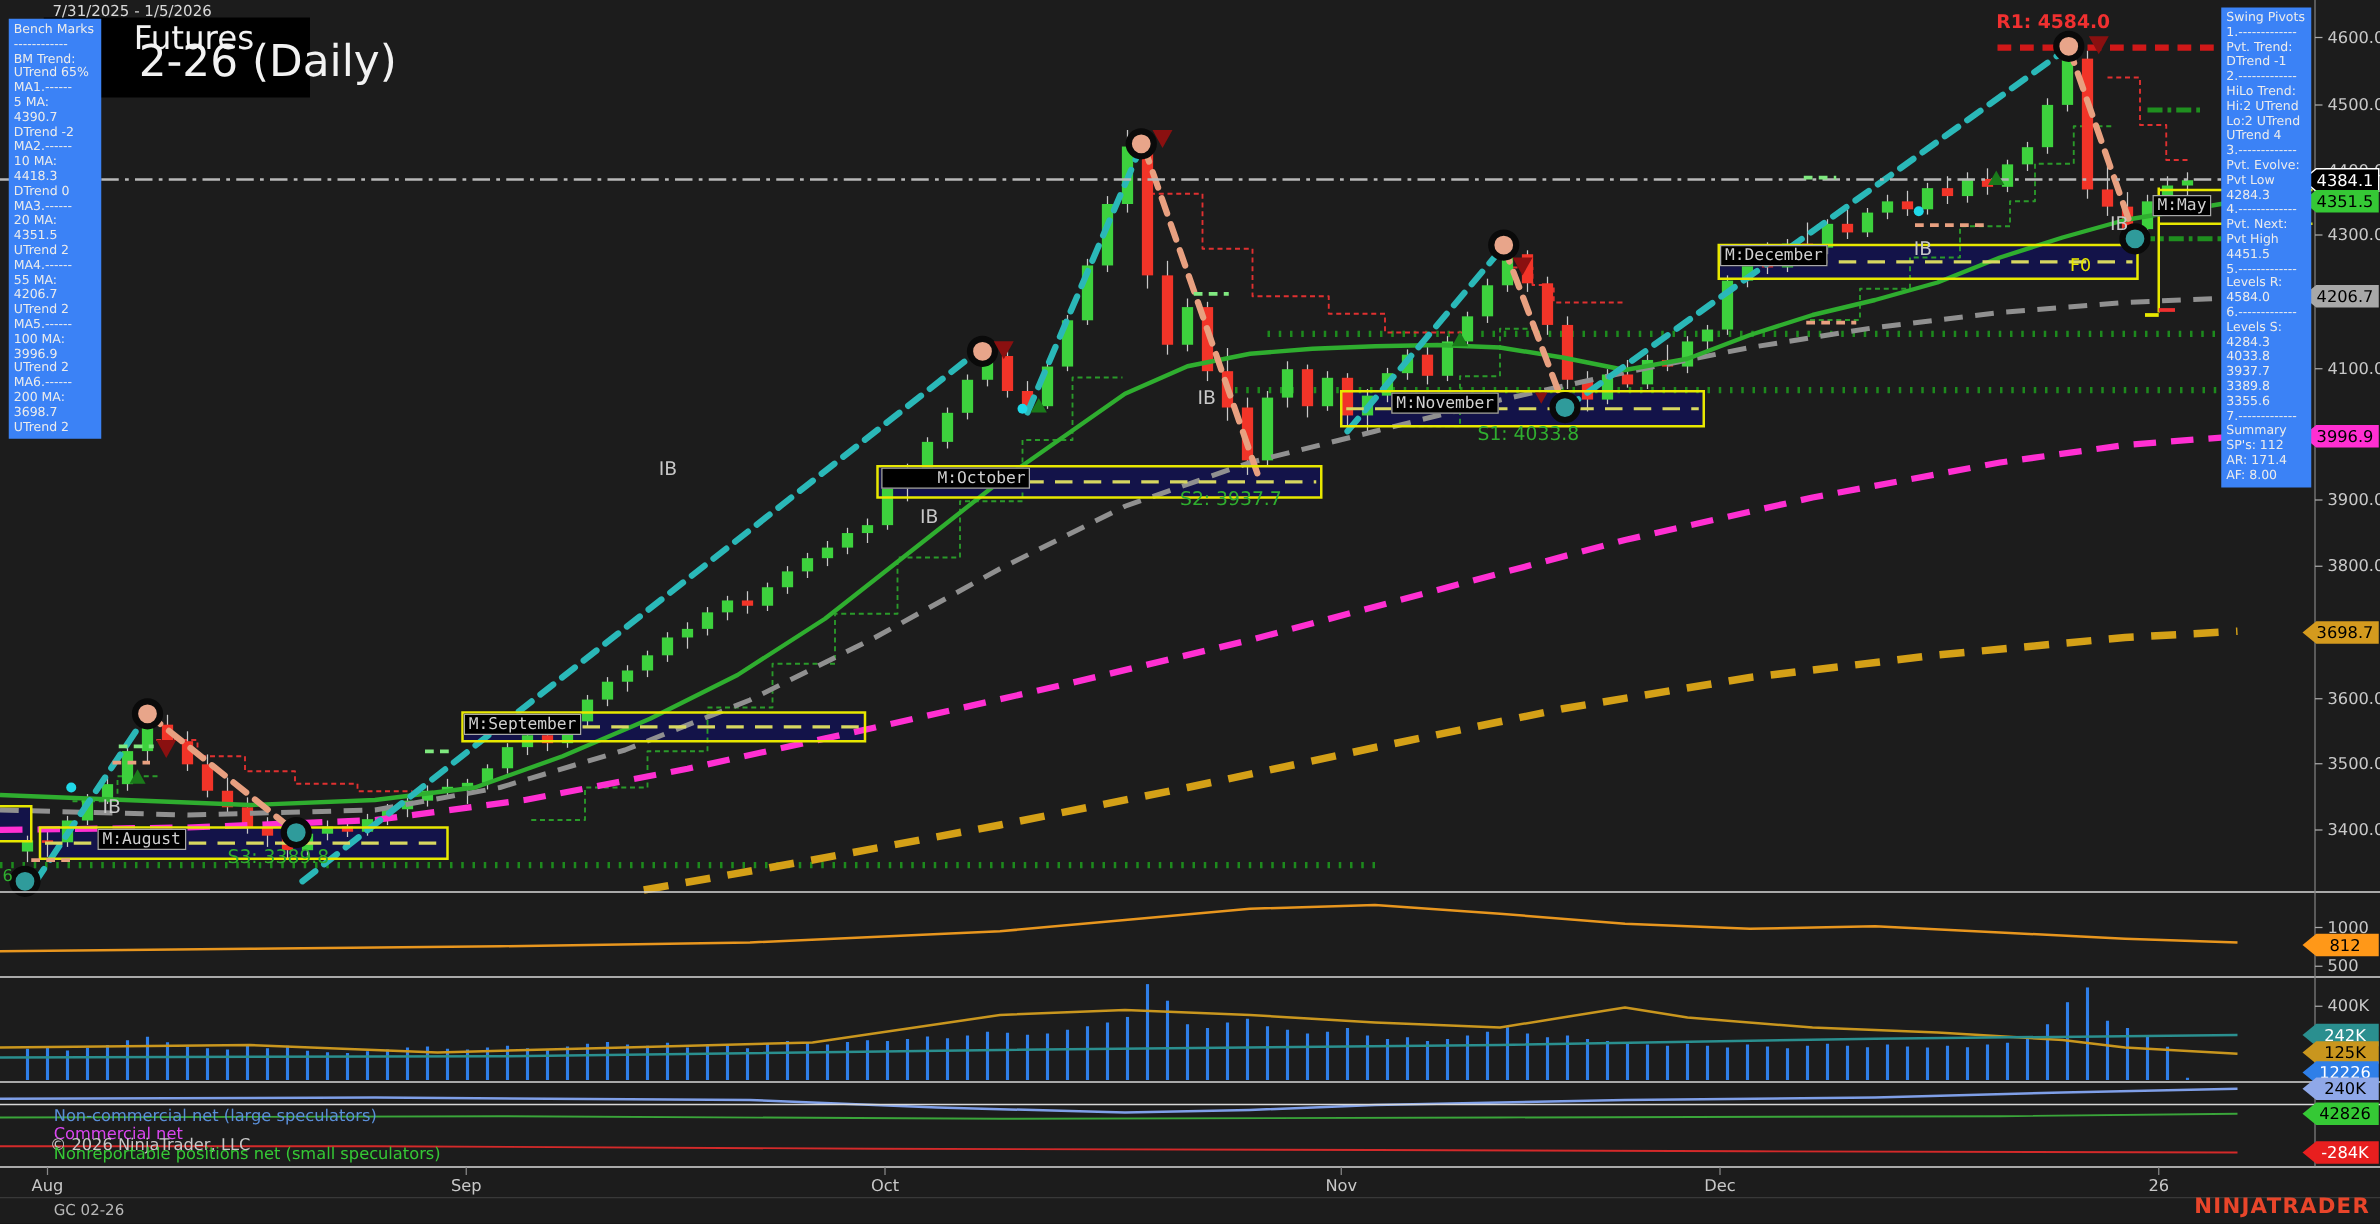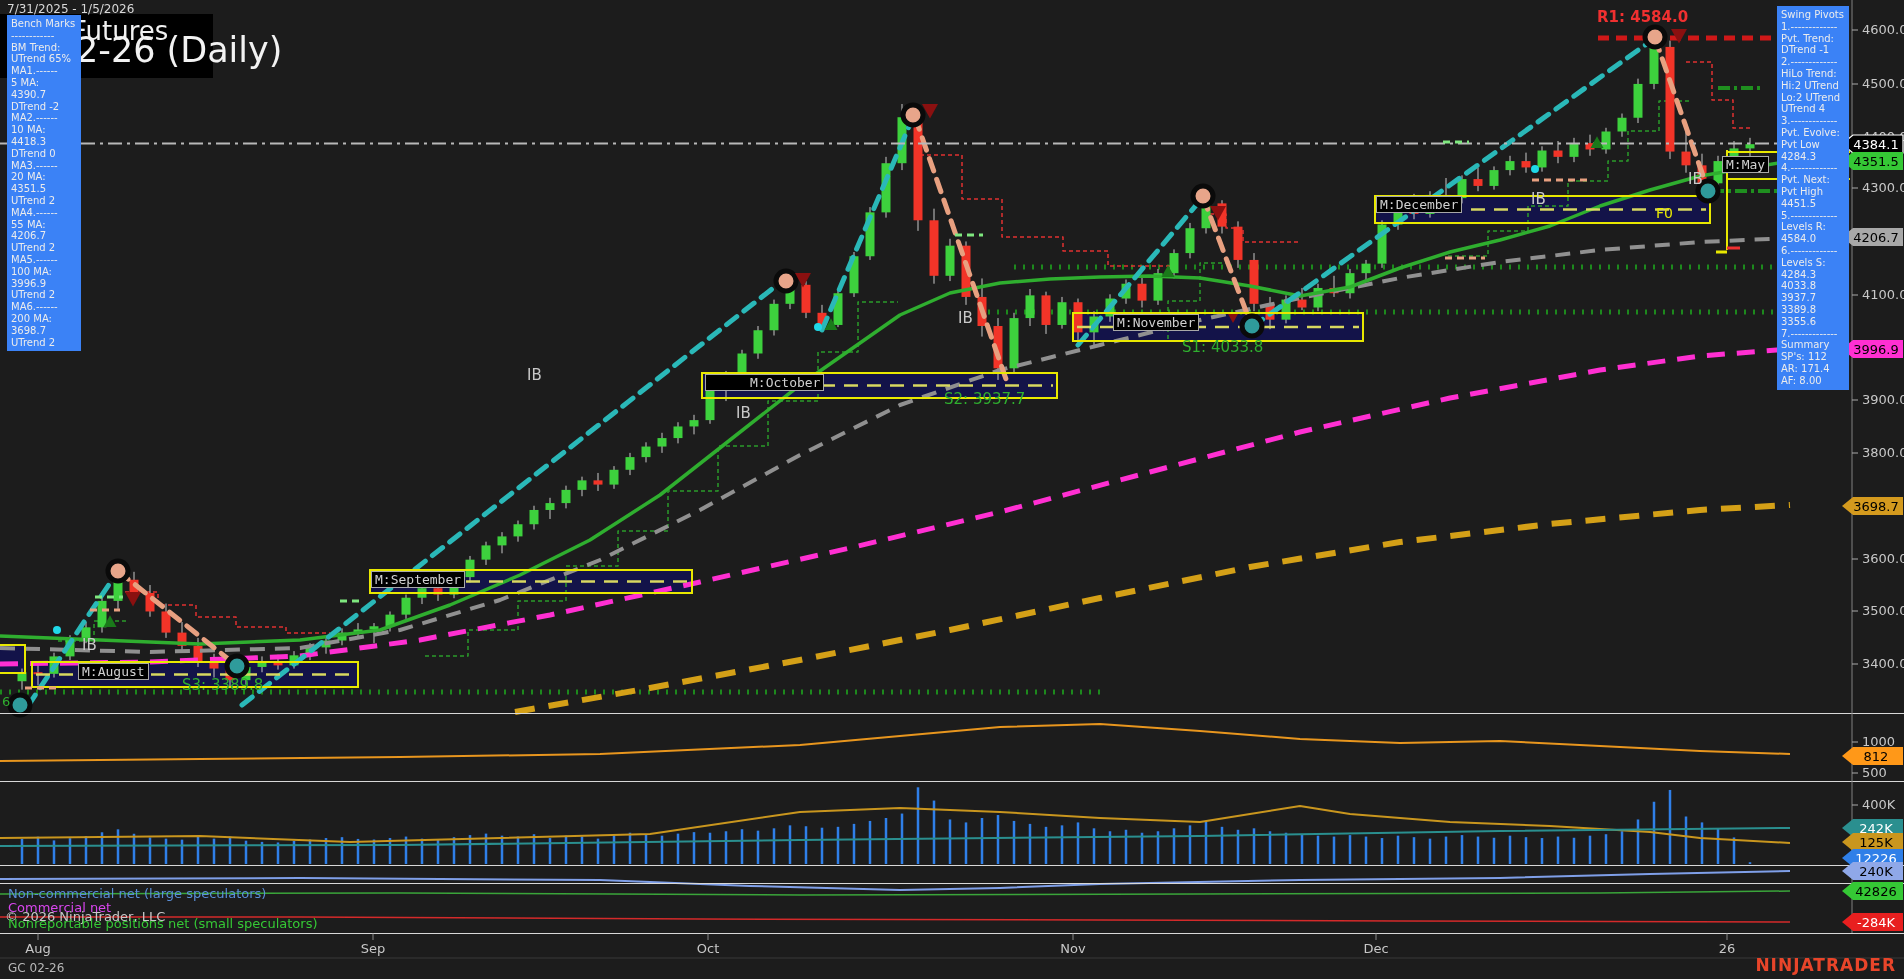--- a/index.html
+++ b/index.html
@@ -1,19 +1,19 @@
 <!DOCTYPE html>
 <html><head>
 <meta charset="utf-8">
 <style>
   html,body{margin:0;padding:0;background:#141414;}
   #app{position:relative;width:1904px;height:979px;background:#1c1c1c;overflow:hidden;
        font-family:"DejaVu Sans","Liberation Sans",sans-serif;}
   #chart{position:absolute;left:0;top:0;}
-  .ovl{position:absolute;white-space:nowrap;}
+  .ovl{position:absolute;white-space:nowrap;margin-left:35px;}
   #date-range{left:7px;top:2px;font-size:12px;color:#d8d8d8;}
   #title-box{left:0;top:14px;width:213px;height:64px;background:#000;}
   #title-l1{left:72px;top:16px;font-size:26px;color:#f2f2f2;}
   #title-l2{left:76px;top:30px;font-size:35px;color:#f2f2f2;}
   .datapanel{position:absolute;background:#3b82f6;color:#ececec;padding:3px 4px;
              font-size:10px;line-height:11.8px;}
   #benchmarks{left:7px;top:15px;width:66px;}
   #swingpivots{left:1777px;top:6px;width:64px;z-index:3;}
   .mlabel{position:absolute;background:#000;border:1.5px solid #a8a8a8;color:#d0d0d0;
           font-family:"DejaVu Sans Mono","Liberation Mono",monospace;font-size:13px;

